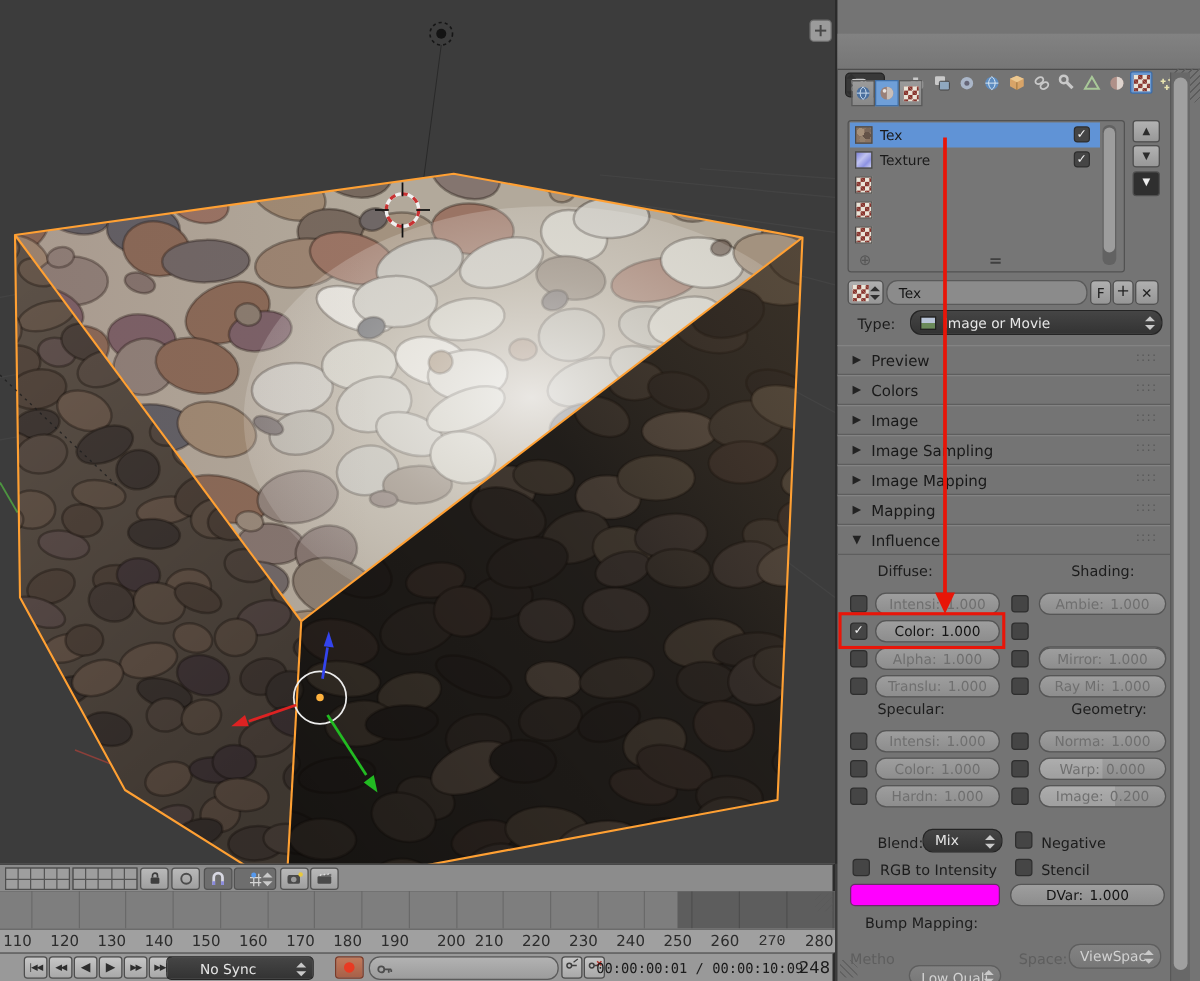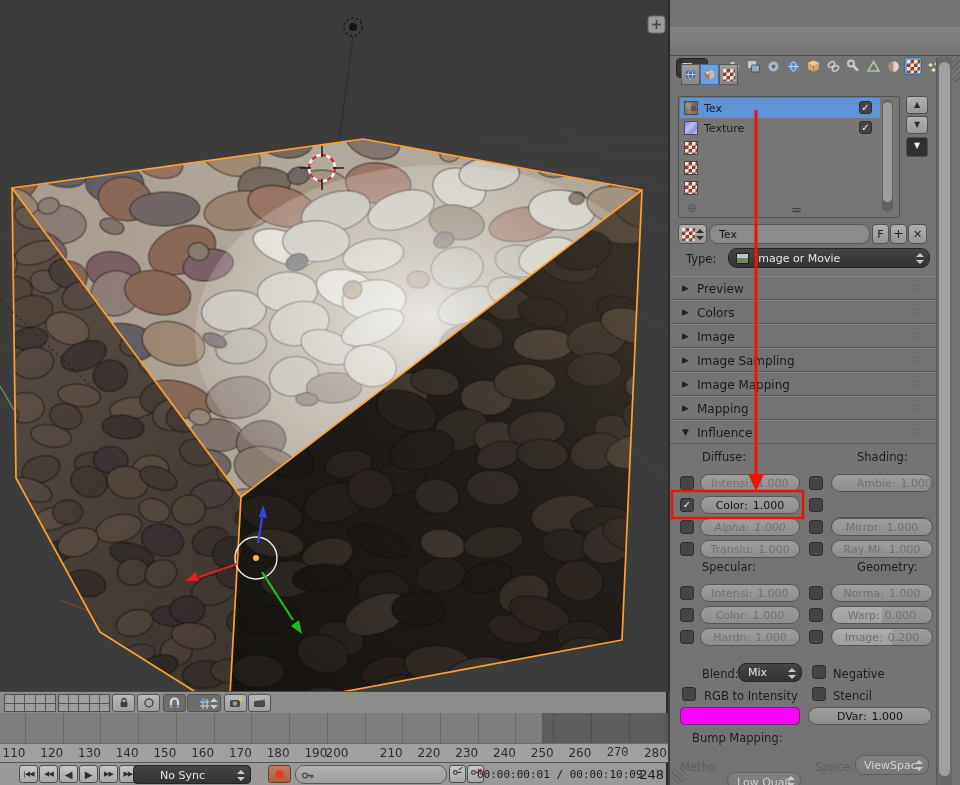--- a/index.html
+++ b/index.html
@@ -707,21 +707,21 @@
     <div id="tl-ruler">
         <span class="tick" style="left: -3px;">110</span>
         <span class="tick" style="left: 34.73px;">120</span>
         <span class="tick" style="left: 72.46px;">130</span>
         <span class="tick" style="left: 110.19px;">140</span>
         <span class="tick" style="left: 147.92px;">150</span>
         <span class="tick" style="left: 185.65px;">160</span>
         <span class="tick" style="left: 223.38px;">170</span>
         <span class="tick" style="left: 261.11px;">180</span>
         <span class="tick" style="left: 298.84px;">190</span>
-        <span class="tick" style="left: 320px;">200</span>
+        <span class="tick" style="left: 344px;">200</span>
         <span class="tick" style="left: 374.3px;">210</span>
         <span class="tick" style="left: 412.03px;">220</span>
         <span class="tick" style="left: 449.76px;">230</span>
         <span class="tick" style="left: 487.49px;">240</span>
         <span class="tick" style="left: 525.22px;">250</span>
         <span class="tick" style="left: 562.95px;">260</span>
         <span class="tick" style="left: 600.68px; font-family: Liberation Mono, monospace;">270</span>
         <span class="tick" style="left: 638.41px;">280</span>
       </div>
   </div>
@@ -966,31 +966,31 @@
         <div class="slider" style="left: 30px; top: 474px; width: 100px;">
           <span>Intensi:</span>
           <span>1.000</span>
         </div>
         <span class="cbx on" style="position: absolute; left: 10px; top: 498px; width: 14px; height: 14px;"></span>
         <div class="slider on" style="left: 30px; top: 496px; width: 100px;">
           <span>Color:</span>
           <span>1.000</span>
         </div>
         <span class="cbx" style="position: absolute; left: 10px; top: 520px; width: 14px; height: 14px;"></span>
-        <div class="slider" style="left: 30px; top: 518px; width: 100px; font-style: italic;">
+        <div class="slider" style="left: 30px; top: 518px; width: 100px;">
           <span>Alpha:</span>
           <span>1.000</span>
         </div>
         <span class="cbx" style="position: absolute; left: 10px; top: 542px; width: 14px; height: 14px;"></span>
         <div class="slider" style="left: 30px; top: 540px; width: 100px;">
           <span>Translu:</span>
           <span>1.000</span>
         </div>
         <span class="cbx" style="position: absolute; left: 139px; top: 476px; width: 14px; height: 14px;"></span>
-        <div class="slider" style="left: 161px; top: 474px; width: 102px; justify-content: flex-end;">
+        <div class="slider" style="left: 161px; top: 474px; width: 102px;">
           <span>Ambie:</span>
           <span>1.000</span>
         </div>
         <span class="cbx" style="position: absolute; left: 139px; top: 498px; width: 14px; height: 14px;"></span>
         <div class="slider" style="left: 161px; top: 517px; width: 102px;">
           <span>Emit:</span>
           <span>1.000</span>
         </div>
         <span class="cbx" style="position: absolute; left: 139px; top: 520px; width: 14px; height: 14px;"></span>
         <div class="slider" style="left: 161px; top: 518px; width: 102px;">

